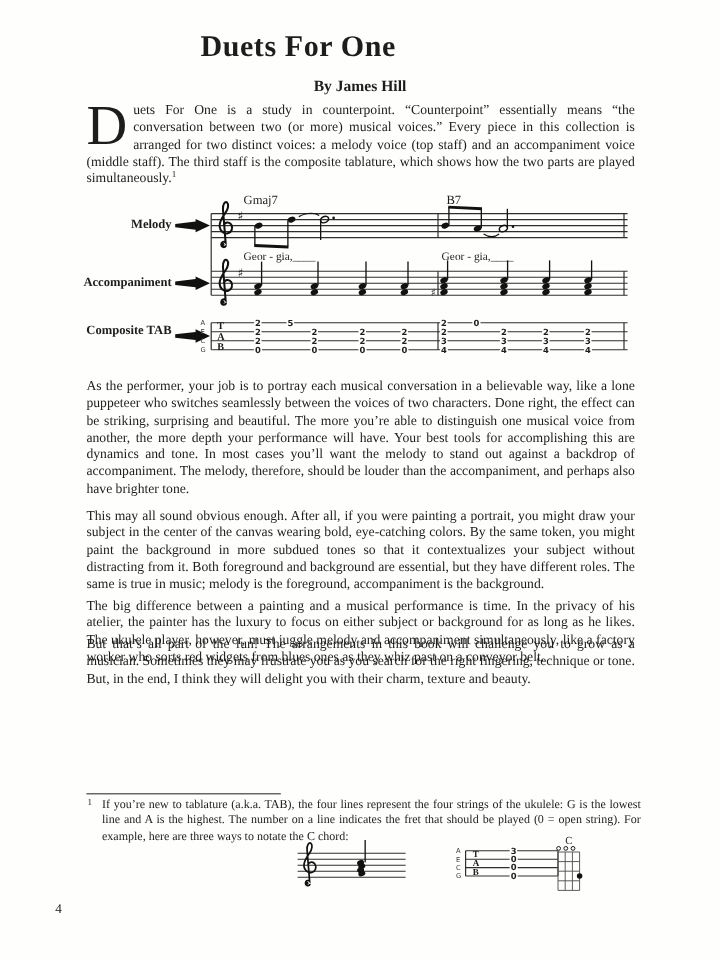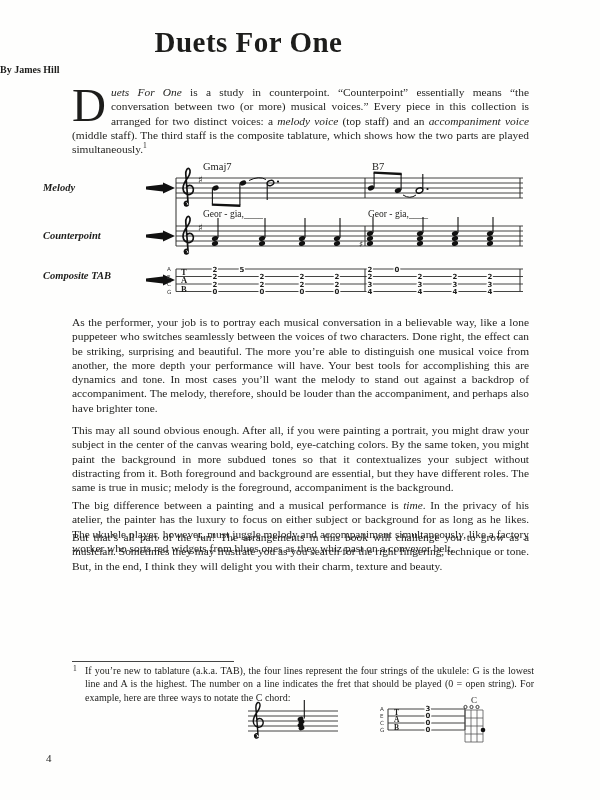--- a/index.html
+++ b/index.html
@@ -3,27 +3,27 @@
 <meta charset="utf-8">
 <style>
   html,body{margin:0;padding:0;background:#888;}
   .page{
     position:relative;width:600px;height:800px;margin:0 auto;
     background:#fefefd;color:#1d1d1b;
     font-family:"Liberation Serif","DejaVu Serif",serif;
     overflow:hidden;
   }
   .abs{position:absolute;}
-  .title{left:0;top:26px;width:497px;text-align:center;font-size:29px;font-weight:bold;letter-spacing:.5px;}
-  .byline{left:0;top:64px;width:600px;text-align:left;font-size:10px;font-weight:bold;}
+  .title{left:0;top:26px;width:497px;text-align:center;font-size:25px;font-weight:bold;letter-spacing:.5px;}
+  .byline{left:0;top:64px;width:600px;text-align:center;font-size:13px;font-weight:bold;}
   .body-par{left:72px;width:457px;font-size:11.4px;line-height:14.3px;text-align:justify;}
   .dropcap{float:left;font-size:47px;line-height:37px;padding:2px 5px 0 0;font-weight:normal;}
-  .ital{font-style:italic;}
+  .ital{}
   sup.fnref{font-size:7.5px;vertical-align:super;line-height:0;}
-  .score-label{font-size:10.5px;font-weight:bold;font-style:italic;width:100px;left:43px;}
+  .score-label{font-size:10.5px;font-weight:bold;text-align:right;width:100px;left:43px;}
   .fn-rule{left:72px;top:661px;width:162px;height:1px;background:#444;}
   .fn{left:72px;top:664px;width:462px;font-size:10px;line-height:13.4px;text-align:justify;padding-left:13px;box-sizing:border-box;}
   .fn .marker{position:absolute;left:1px;top:-2px;font-size:7.5px;}
   .pagenum{left:46px;top:752px;font-size:11px;}
   svg{display:block;}
   svg text{font-family:"Liberation Serif","DejaVu Serif",serif;fill:#1d1d1b;}
   .stf{stroke:#2f2f2d;stroke-width:0.9;}
   .bar{stroke:#2f2f2d;stroke-width:1;}
   .stem{stroke:#111;stroke-width:1.1;}
   .blk{fill:#111;}
@@ -45,21 +45,21 @@
 <div class="page">
 
   <div class="abs title">Duets For One</div>
   <div class="abs byline">By James Hill</div>
 
   <div class="abs body-par" style="top:85px;">
     <span class="dropcap">D</span><span class="ital">uets For One</span><span> is a study in counterpoint. “Counterpoint” essentially means “the conversation between two (or more) musical voices.” Every piece in this collection is arranged for two distinct voices: a </span><span class="ital">melody voice</span><span> (top staff) and an </span><span class="ital">accompaniment voice</span><span> (middle staff). The third staff is the composite tablature, which shows how the two parts are played simultaneously.</span><sup class="fnref">1</sup>
   </div>
 
   <div class="abs score-label" style="top:182px;">Melody</div>
-  <div class="abs score-label" style="top:230px;">Counterpoint</div>
+  <div class="abs score-label" style="top:230px;">Accompaniment</div>
   <div class="abs score-label" style="top:270px;">Composite TAB</div>
 
   <svg class="abs" style="left:0;top:160px;" width="600" height="150" viewBox="0 0 600 150">
     <defs>
       <g id="clef">
         <path class="clefpath" d="M 0.5,16.5 C -0.5,18.8 -3.6,18.2 -3.6,15.6 C -3.6,13.5 -1.1,12.8 0,14.1 L -2.2,-13.5 C -2.6,-17.6 -0.4,-20.6 1.2,-19.2 C 2.8,-17.8 2.2,-13.8 0,-10.8 C -3.2,-6.5 -5.2,-3.4 -5,0.6 C -4.8,4.6 -1.4,7.1 1.9,6.4 C 5.1,5.7 6.3,1.8 4.7,-0.9 C 3.1,-3.5 -0.6,-3.1 -1.6,-0.2"></path>
         <circle class="blk" cx="-2.4" cy="15.8" r="1.5"></circle>
       </g>
       <polygon id="arrow" class="blk" points="0,-1.4 17,-3.4 17,-5.6 29,0 17,5.6 17,3.4 0,1.4"></polygon>
     </defs>

